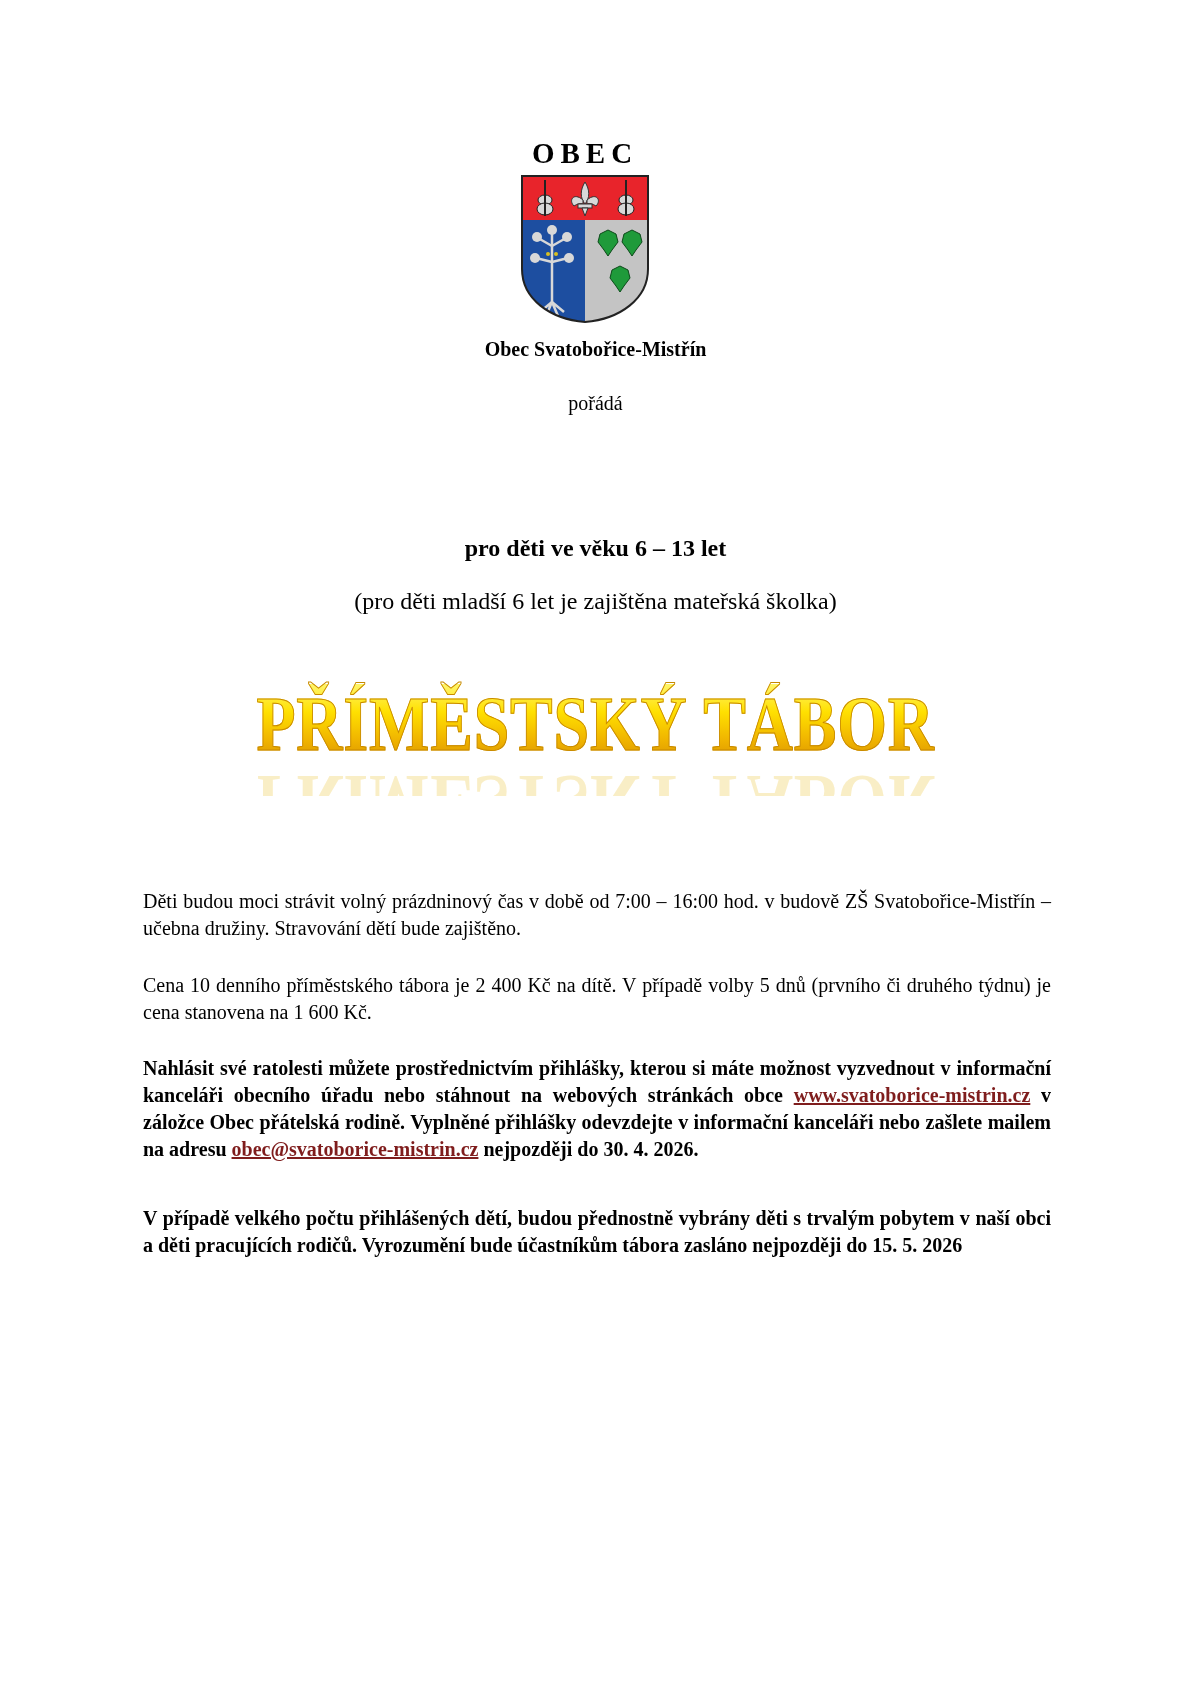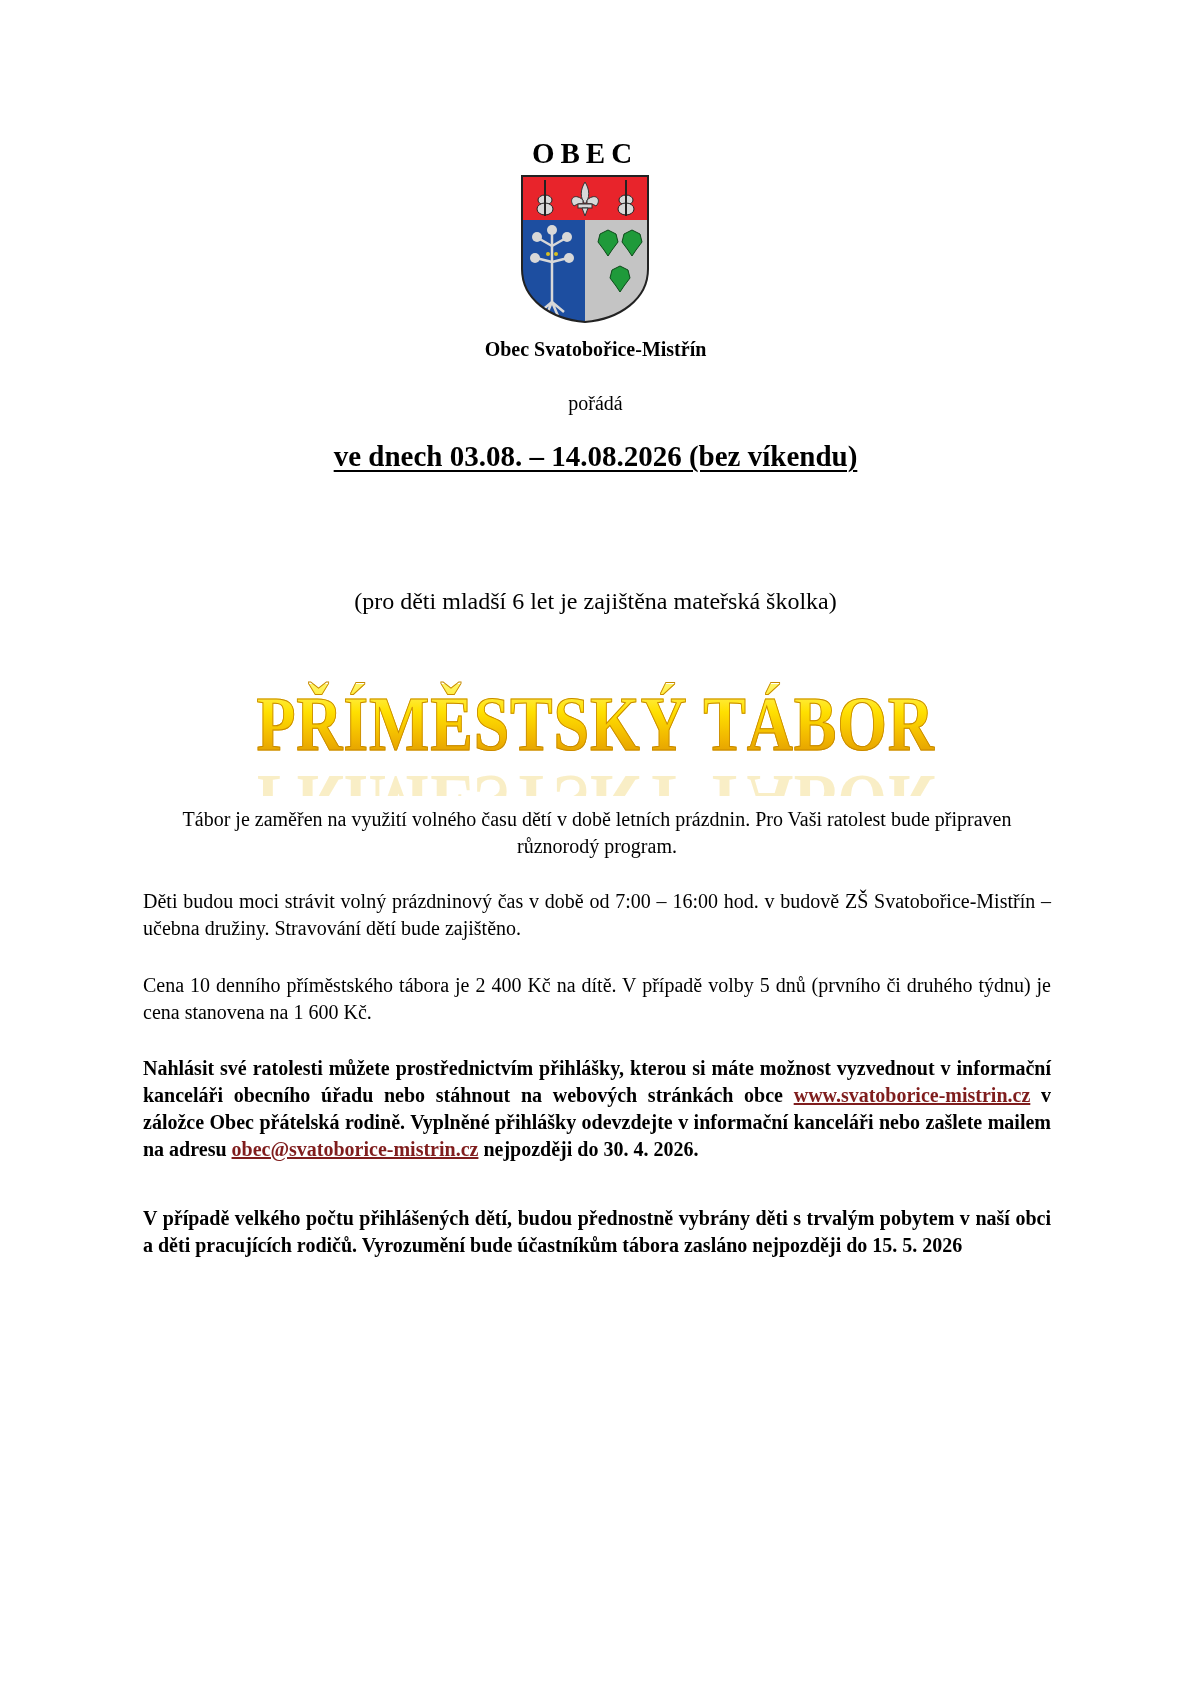--- a/index.html
+++ b/index.html
@@ -102,29 +102,28 @@
           <path d="M104,60 l8,-4 l8,4 l2,8 l-6,8 l-4,6 l-4,-6 l-6,-8 Z"></path>
           <path d="M92,96 l8,-4 l8,4 l2,8 l-6,8 l-4,6 l-4,-6 l-6,-8 Z"></path>
         </g>
       </g>
       <path d="M2,2 H128 V95 C128,125 100,145 65,148 C30,145 2,125 2,95 Z" fill="none" stroke="#222" stroke-width="2"></path>
     </svg>
   </div>
 
   <div class="center org">Obec Svatobořice-Mistřín</div>
   <div class="center organizes">pořádá</div>
-  <div class="center dates">ve dnech 03.08. – 14.08.2026 (bez víkendu)</div>
+  <div class="center ages">pro děti ve věku 6 – 13 let</div>
   <div class="center ages-note">(pro děti mladší 6 let je zajištěna mateřská školka)</div>
 
   <div class="headline">
     <span class="headline-text">PŘÍMĚSTSKÝ TÁBOR</span>
   </div>
   <div class="headline-reflect">
     <span>PŘÍMĚSTSKÝ TÁBOR</span>
   </div>
 
-  <div class="para p1">Tábor je zaměřen na využití volného času dětí v době letních prázdnin. Pro Vaši ratolest bude připraven různorodý program.</div>
   <div class="para p2">Děti budou moci strávit volný prázdninový čas v době od 7:00 – 16:00 hod. v budově ZŠ Svatobořice-Mistřín – učebna družiny. Stravování dětí bude zajištěno.</div>
   <div class="para p3">Cena 10 denního příměstského tábora je 2 400 Kč na dítě. V případě volby 5 dnů (prvního či druhého týdnu) je cena stanovena na 1 600 Kč.</div>
   <div class="para p4"><span>Nahlásit své ratolesti můžete prostřednictvím přihlášky, kterou si máte možnost vyzvednout v informační kanceláři obecního úřadu nebo stáhnout na webových stránkách obce </span><a class="link">www.svatoborice-mistrin.cz</a><span> v záložce Obec přátelská rodině. Vyplněné přihlášky odevzdejte v informační kanceláři nebo zašlete mailem na adresu </span><a class="link">obec@svatoborice-mistrin.cz</a><span> nejpozději do 30. 4. 2026.</span></div>
   <div class="para p5">V případě velkého počtu přihlášených dětí, budou přednostně vybrány děti s trvalým pobytem v naší obci a děti pracujících rodičů. Vyrozumění bude účastníkům tábora zasláno nejpozději do 15. 5. 2026</div>
 
 </div>
 
 </body></html>

